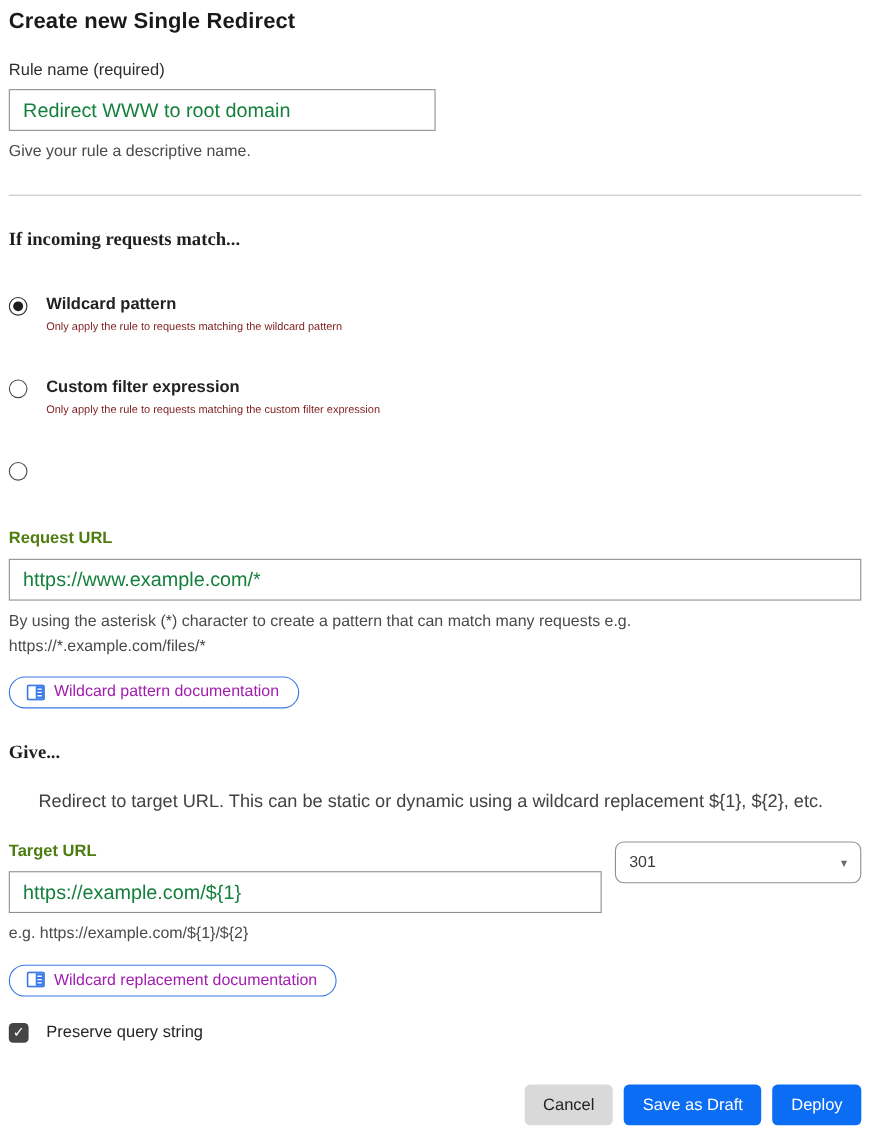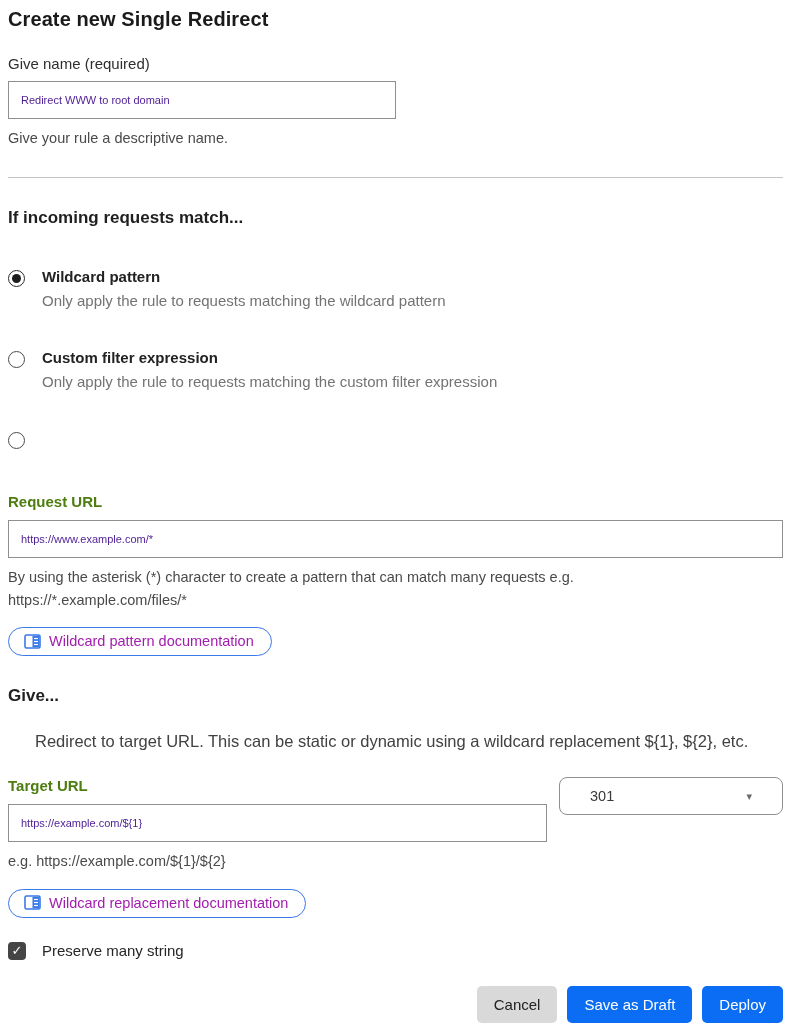--- a/index.html
+++ b/index.html
@@ -19,56 +19,57 @@
   }
 
   .field-label { font-size: 15px; color: #2e2e2e; }
   .field-label.bold { font-weight: 700; color: #4d7c0f; }
 
   .rule-name-block { margin-top: 24px; }
   .rule-name-block .field-label { display: block; margin-bottom: 9px; }
 
   input.text-input {
     font-family: "Liberation Sans", sans-serif;
-    font-size: 11px; color: #4c1d95;
+    font-size: 18px; color: #15803d;
     border: 1px solid #8f8f8f; border-radius: 0;
     height: 38px; padding: 0 12px; outline: none;
     background: #fff; width: 100%;
   }
   .rule-name-block input.text-input { width: 388px; }
 
   .help-text { font-size: 14.5px; color: #4a4a4a; margin-top: 8px; line-height: 1.55; }
 
   hr.divider {
     border: none; border-top: 1px solid #c3c3c3;
     margin-top: 28px;
   }
 
   h2.section-heading {
     font-size: 17px; font-weight: 700; color: #1f1f1f;
     margin-top: 30px;
+    font-family: Liberation Serif, serif;
   }
 
   .radio-group { }
   .radio-item { display: flex; margin-top: 40px; cursor: default; }
   .radio-circle {
     width: 17px; height: 17px; border-radius: 50%;
     border: 1.5px solid #4c4c4c; background: #fff;
     margin-top: 2px; flex: none;
     display: flex; align-items: center; justify-content: center;
     cursor: pointer;
   }
   .radio-circle.checked { border-color: #2b2b2b; }
   .radio-circle.checked::after {
     content: ""; width: 9px; height: 9px; border-radius: 50%;
     background: #1d1d1d; display: block;
   }
   .radio-texts { margin-left: 17px; }
   .radio-label { font-size: 15px; font-weight: 700; color: #222; }
-  .radio-desc { font-size: 15px; color: #737373; margin-top: 6px; }
+  .radio-desc { font-size: 10px; color: #7f1d1d; margin-top: 6px; }
 
   .request-url-block { margin-top: 44px; }
   .request-url-block .field-label { display: block; margin-bottom: 10px; }
 
   .doc-button {
     margin-top: 16px;
     display: inline-flex; align-items: center; gap: 8px;
     border: 1.5px solid #3a79e8; border-radius: 15px;
     background: #fff; color: #a21caf;
     font-family: "Liberation Sans", sans-serif;
@@ -80,21 +81,21 @@
 
   .then-paragraph { font-size: 16.5px; color: #414141; margin-top: 26px; margin-left: 27px; }
 
   .target-row { display: flex; gap: 12px; margin-top: 26px; }
   .target-col { flex: 1 1 auto; }
   .status-col { flex: none; width: 224px; }
   .target-row .field-label { display: block; margin-bottom: 10px; }
 
   .select-box {
     border: 1px solid #8f8f8f; border-radius: 8px;
-    height: 38px; padding: 0 30px;
+    height: 38px; padding: 0 12px;
     display: flex; align-items: center; justify-content: space-between;
     font-size: 14.5px; color: #3a3a3a; background: #fff;
     cursor: pointer;
   }
   .select-caret { color: #6b6b6b; font-size: 11px; }
 
   .checkbox-row { display: flex; align-items: center; margin-top: 24px; }
   .checkbox {
     width: 18px; height: 18px; border-radius: 4px;
     background: #454545; flex: none; cursor: pointer;
@@ -116,21 +117,21 @@
   .btn-primary { background: #0b6cf4; color: #ffffff; }
 </style>
 </head>
 <body>
 
 <div class="page">
 
   <h1 class="page-title">Create new Single Redirect</h1>
 
   <div class="rule-name-block">
-    <label class="field-label">Give name (required)</label>
+    <label class="field-label">Rule name (required)</label>
     <input class="text-input" type="text" value="Redirect WWW to root domain" style="">
     <div class="help-text">Give your rule a descriptive name.</div>
   </div>
 
   <hr class="divider">
 
   <h2 class="section-heading">If incoming requests match...</h2>
 
   <div class="radio-group">
 
@@ -206,21 +207,21 @@
         <line x1="10" y1="10.5" x2="14" y2="10.5" stroke="#fff" stroke-width="1.2"></line>
       </svg>
     </span>
     <span>Wildcard replacement documentation</span>
   </button>
 
   <div class="checkbox-row">
     <span class="checkbox">
       <span class="check">✓</span>
     </span>
-    <span class="checkbox-label">Preserve many string</span>
+    <span class="checkbox-label">Preserve query string</span>
   </div>
 
 </div>
 
 <div class="footer">
   <button class="btn btn-secondary">Cancel</button>
   <button class="btn btn-primary">Save as Draft</button>
   <button class="btn btn-primary">Deploy</button>
 </div>
 

